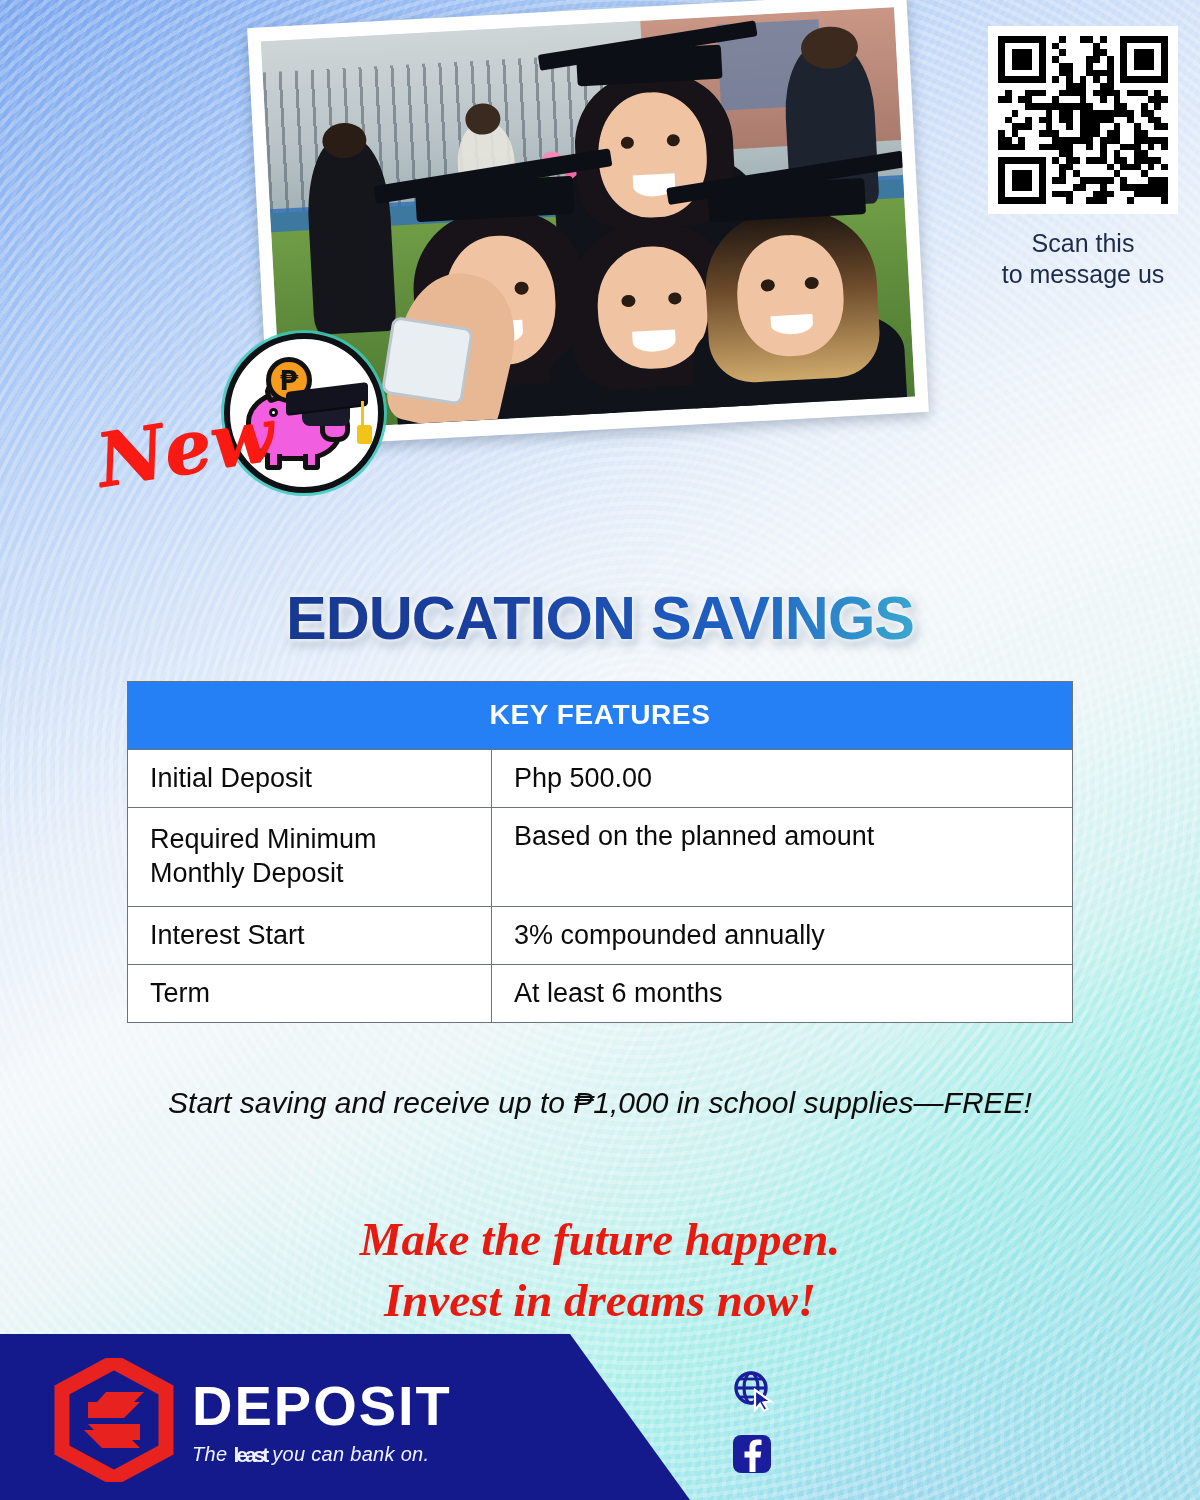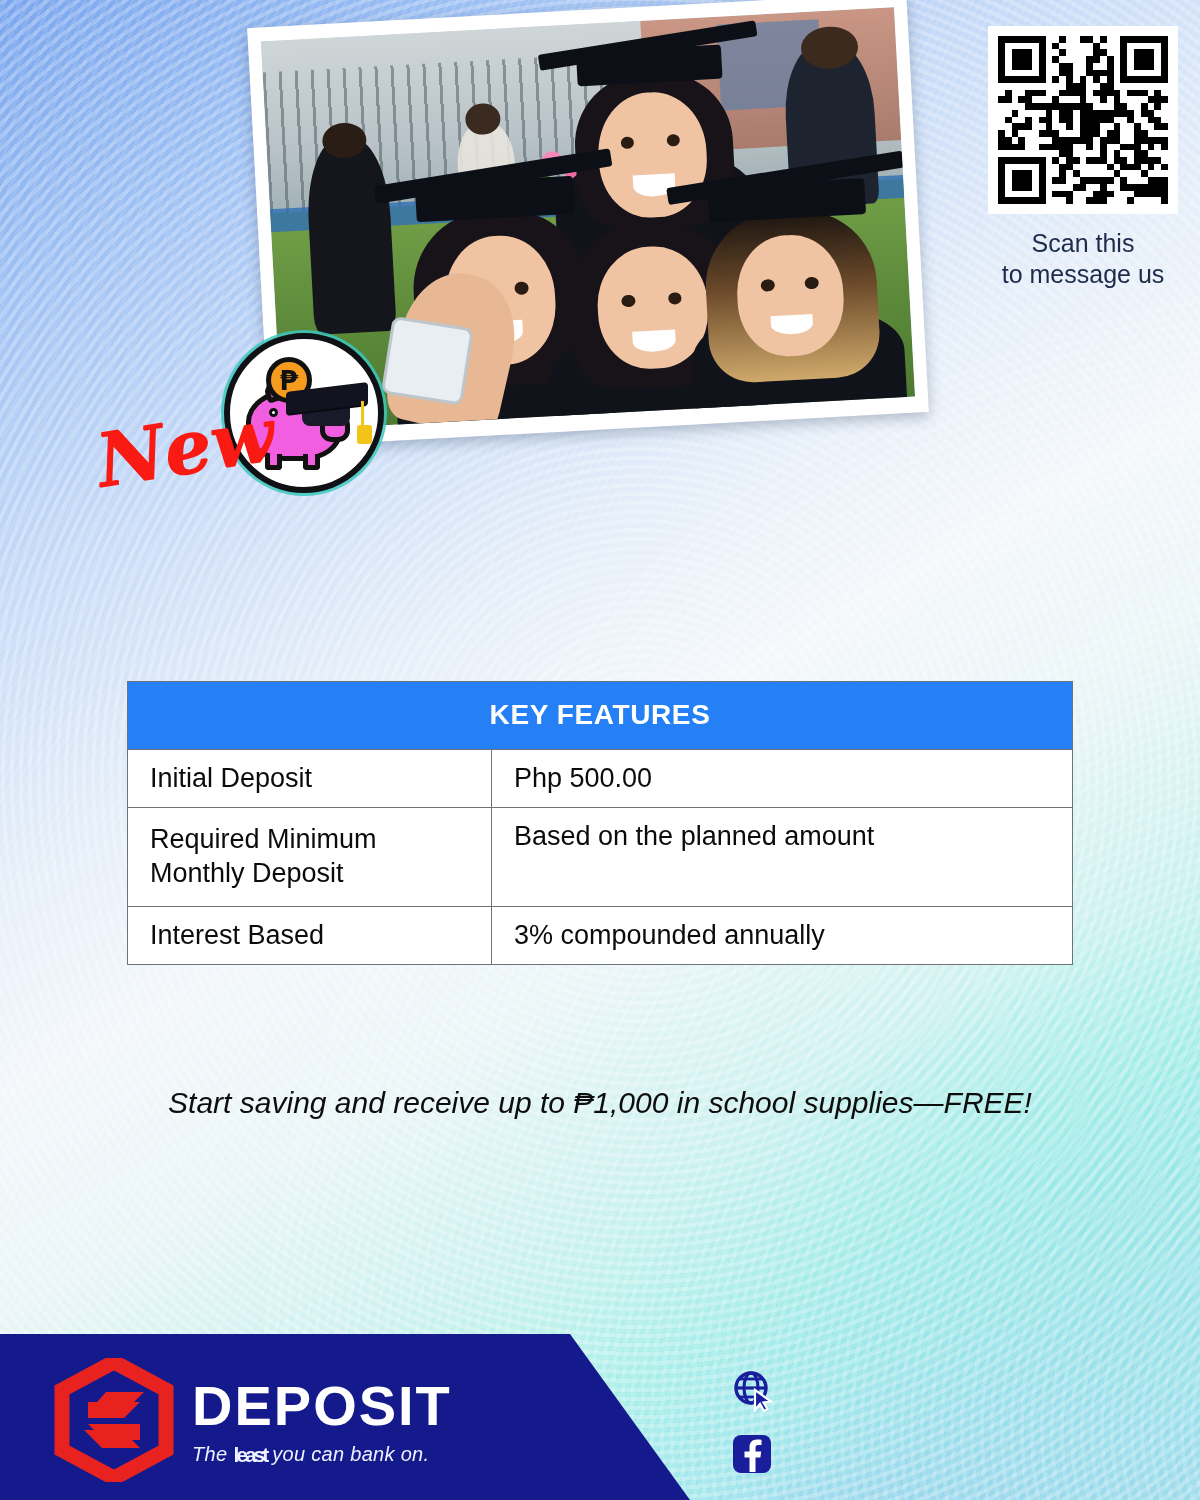--- a/index.html
+++ b/index.html
@@ -954,45 +954,54 @@
     <div class="coin">₱</div>
     <div class="cap-icon">
       <div class="cap-base"></div>
       <div class="cap-board"></div>
       <div class="cap-tassel"></div>
       <div class="cap-knot"></div>
     </div>
   </div>
 
   <div class="new-script">New</div>
+  <div class="title-sub">EDUCATION SAVINGS</div>
 
   <div class="table-zone">
     <table class="kf">
       <tbody>
           <tr>
         <td class="kf-title" colspan="2">KEY FEATURES</td>
       </tr>
       <tr>
         <td class="kf-cell c1">Initial Deposit</td>
         <td class="kf-cell">Php 500.00</td>
       </tr>
       <tr>
         <td class="kf-cell c1 tall">Required Minimum Monthly Deposit</td>
         <td class="kf-cell" style="vertical-align:top;">Based on the planned amount</td>
       </tr>
       <tr>
-        <td class="kf-cell c1">Interest Based</td>
+        <td class="kf-cell c1">Interest Start</td>
         <td class="kf-cell">3% compounded annually</td>
+      </tr>
+      <tr>
+        <td class="kf-cell c1">Term</td>
+        <td class="kf-cell">At least 6 months</td>
       </tr>
     </tbody>
       </table>
   </div>
 
   <div class="kf-note">Start saving and receive up to ₱1,000 in school supplies—FREE!</div>
 
+  <div class="slogan">
+    <div>Make the future happen.</div>
+    <div>Invest in dreams now!</div>
+  </div>
 
   <div class="footer">
     <div class="footer-band"></div>
 
     <div class="logo-wrap">
       <div class="logo-mark">
         <svg viewBox="0 0 120 124" width="120" height="124" aria-hidden="true">
           <polygon points="60,4 112,32 112,92 60,120 8,92 8,32" fill="none" stroke="#E8231F" stroke-width="15"></polygon>
           <path d="M34 44 L86 44 L70 60 L34 60 Z" fill="#E8231F"></path>
           <path d="M34 66 L86 66 L86 82 L50 82 Z" fill="#E8231F"></path>

